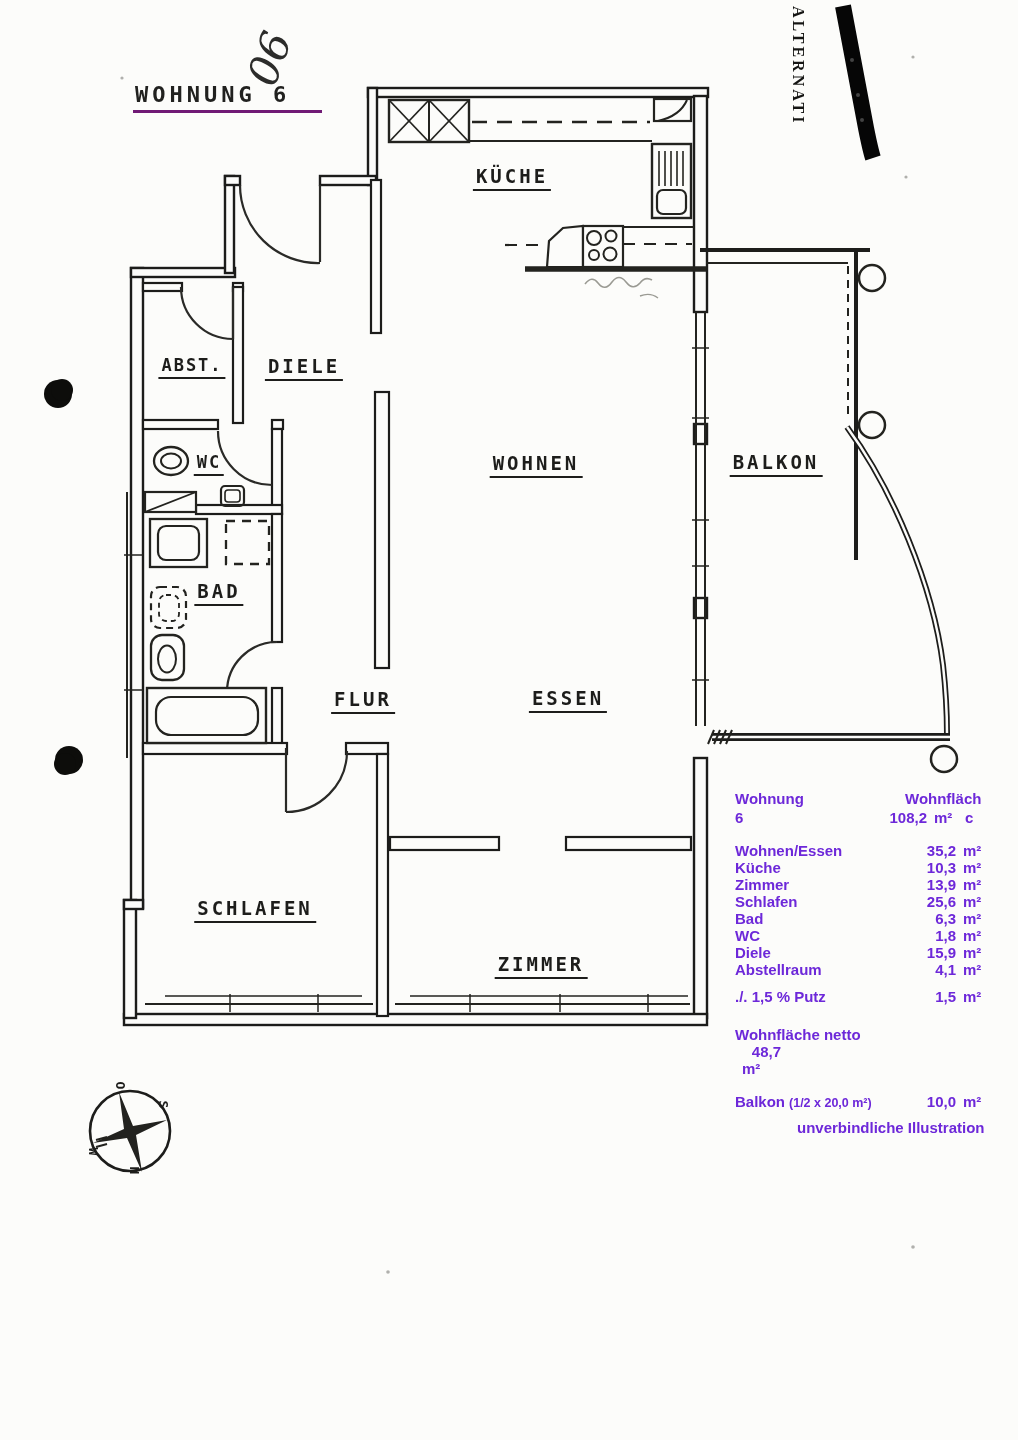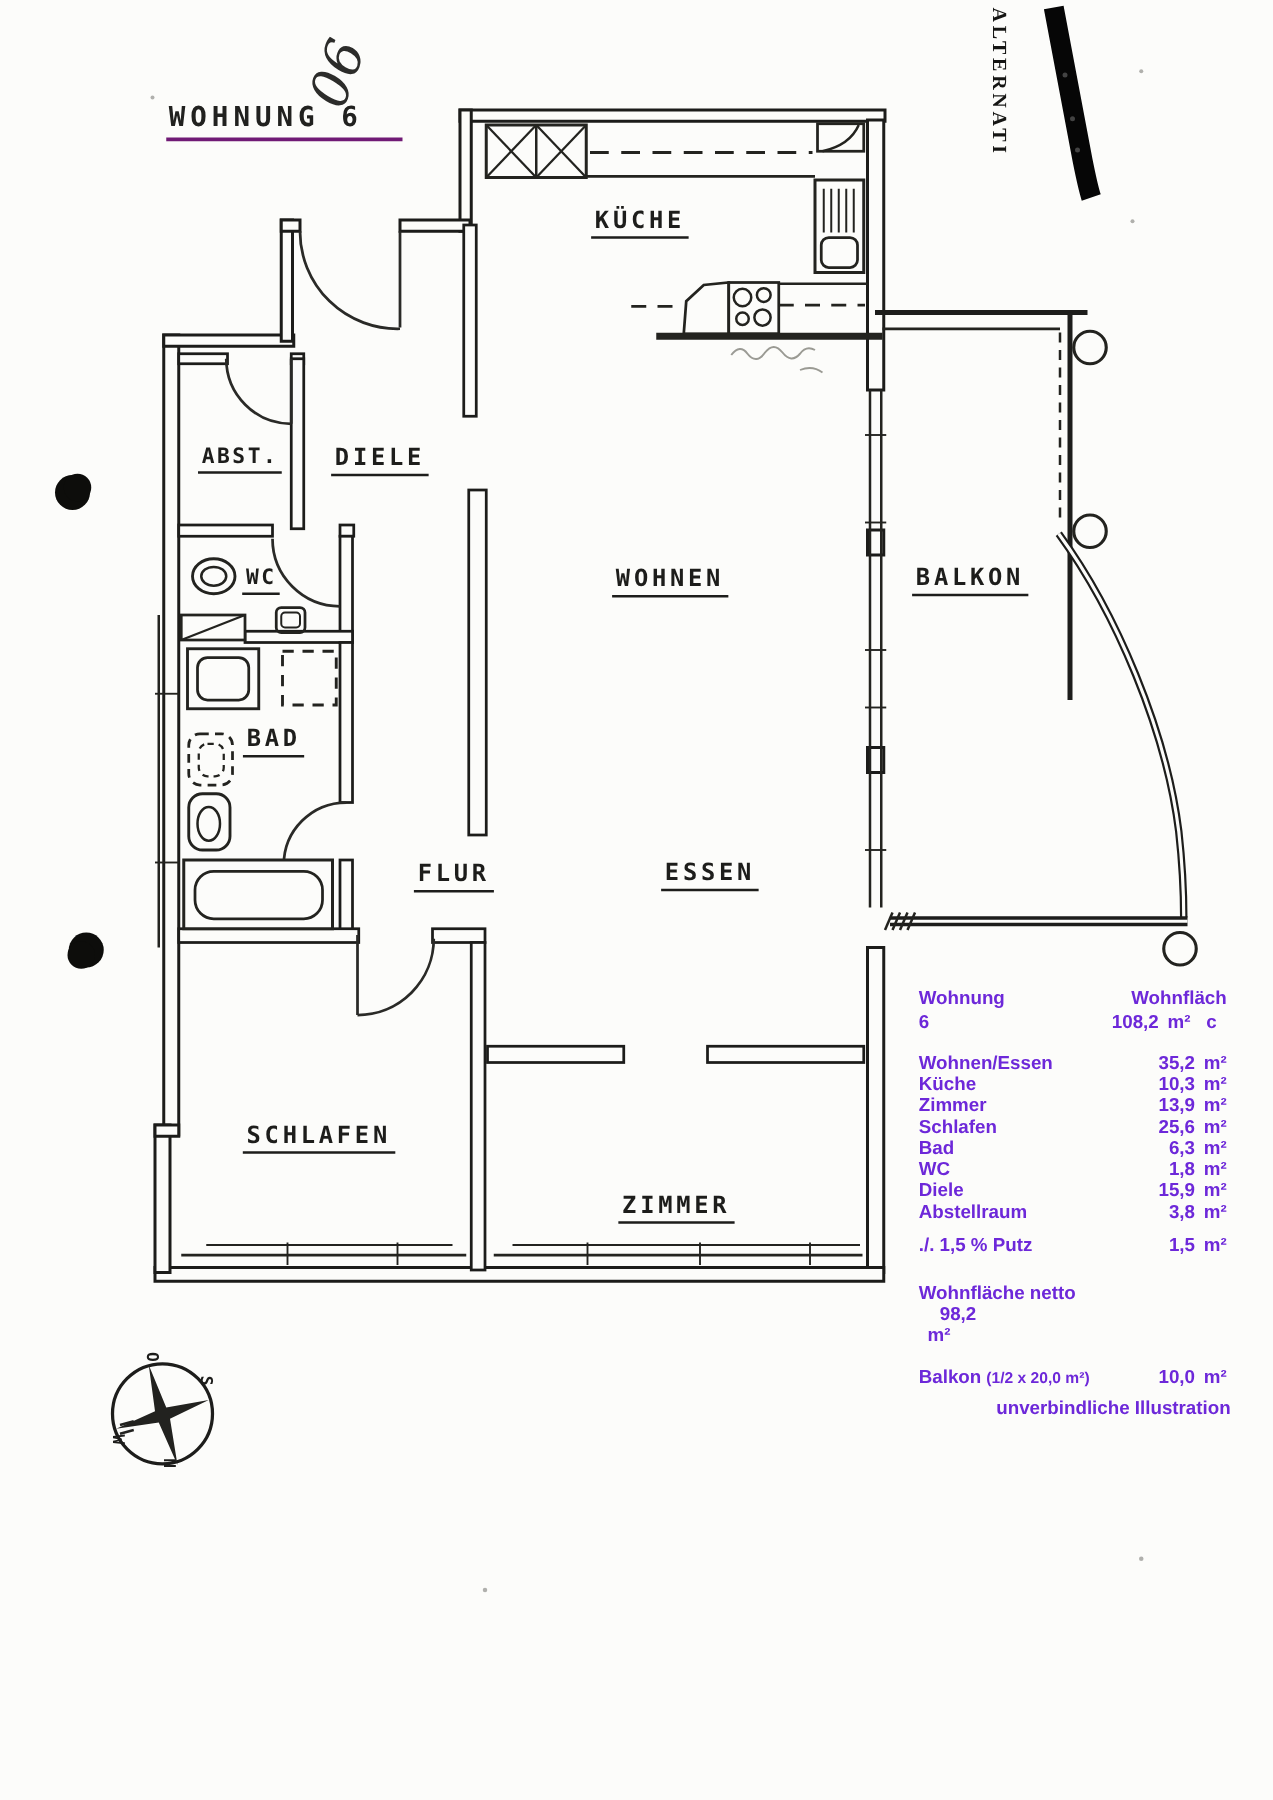--- a/index.html
+++ b/index.html
@@ -318,32 +318,32 @@
       <span class="at-val">1,8</span>
       <span class="at-unit">m²</span>
     </div>
     <div class="at-row">
       <span class="at-label">Diele</span>
       <span class="at-val">15,9</span>
       <span class="at-unit">m²</span>
     </div>
     <div class="at-row">
       <span class="at-label">Abstellraum</span>
-      <span class="at-val">3,8</span>
+      <span class="at-val">4,1</span>
       <span class="at-unit">m²</span>
     </div>
 
     <div class="at-row at-putz">
       <span class="at-label">./. 1,5 % Putz</span>
       <span class="at-val">1,5</span>
       <span class="at-unit">m²</span>
     </div>
     <div class="at-row at-netto">
       <span class="at-label">Wohnfläche netto</span>
-      <span class="at-val">98,2</span>
+      <span class="at-val">48,7</span>
       <span class="at-unit">m²</span>
     </div>
     <div class="at-row at-balkon">
       <span class="at-label">
         <span>Balkon</span><span class="at-detail">(1/2 x 20,0 m²)</span>
       </span>
       <span class="at-val">10,0</span>
       <span class="at-unit">m²</span>
     </div>
 

